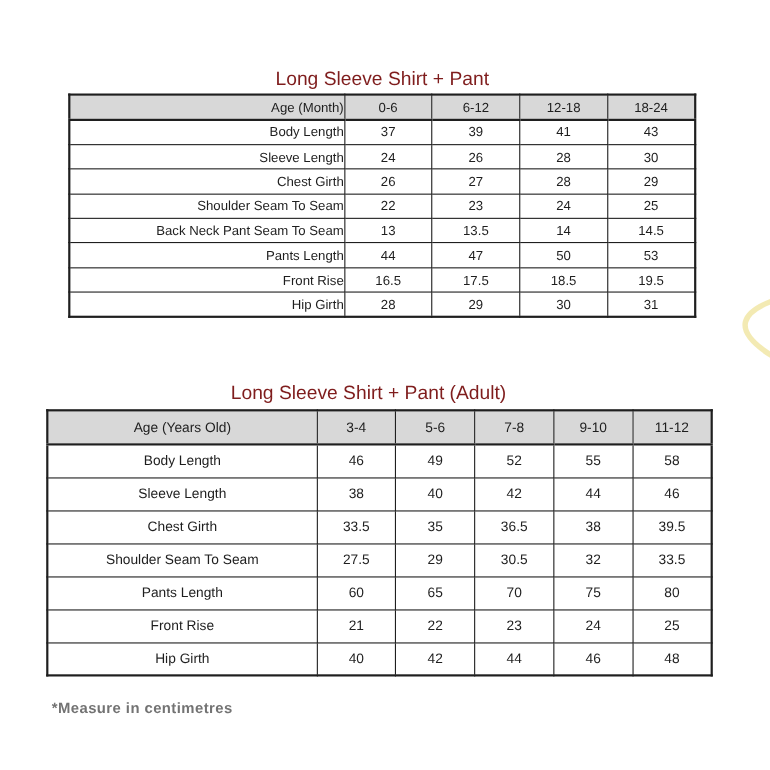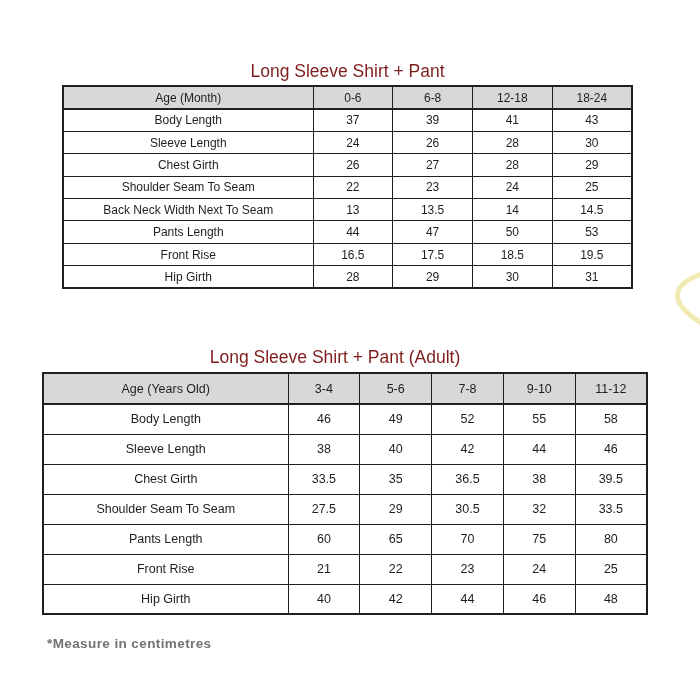--- a/index.html
+++ b/index.html
@@ -38,21 +38,21 @@
     overflow: hidden;
   }
   .size-table thead th {
     background: #d8d8d8;
     font-weight: 400;
     border-bottom: 2px solid #1f1f1f;
   }
   #table-infant { left: 62px; top: 85px; width: 571px; font-size: 12px; }
   #table-infant thead tr { height: 23px; }
   #table-infant tbody tr { height: 22.4px; }
-  #table-infant .label-col { width: 250px; }
+  #table-infant .label-col { width: 250px; text-align: right; }
 
   #table-adult { left: 42px; top: 372px; width: 606px; font-size: 12.5px; }
   #table-adult thead tr { height: 31px; }
   #table-adult tbody tr { height: 30px; }
   #table-adult .label-col { width: 245px; }
 
   .footnote {
     position: absolute;
     left: 47px; top: 636px;
     font-size: 13.5px;
@@ -70,21 +70,21 @@
 </head>
 <body>
 
 <div id="title-infant" class="table-title">Long Sleeve Shirt + Pant</div>
 
 <table id="table-infant" class="size-table">
     <thead>
       <tr>
         <th class="label-col">Age (Month)</th>
         <th>0-6</th>
-        <th>6-8</th>
+        <th>6-12</th>
         <th>12-18</th>
         <th>18-24</th>
       </tr>
     </thead>
     <tbody>
       <tr>
         <td class="label-col">Body Length</td>
         <td>37</td>
         <td>39</td>
         <td>41</td>
@@ -105,21 +105,21 @@
         <td>29</td>
       </tr>
       <tr>
         <td class="label-col">Shoulder Seam To Seam</td>
         <td>22</td>
         <td>23</td>
         <td>24</td>
         <td>25</td>
       </tr>
       <tr>
-        <td class="label-col">Back Neck Width Next To Seam</td>
+        <td class="label-col">Back Neck Pant Seam To Seam</td>
         <td>13</td>
         <td>13.5</td>
         <td>14</td>
         <td>14.5</td>
       </tr>
       <tr>
         <td class="label-col">Pants Length</td>
         <td>44</td>
         <td>47</td>
         <td>50</td>

